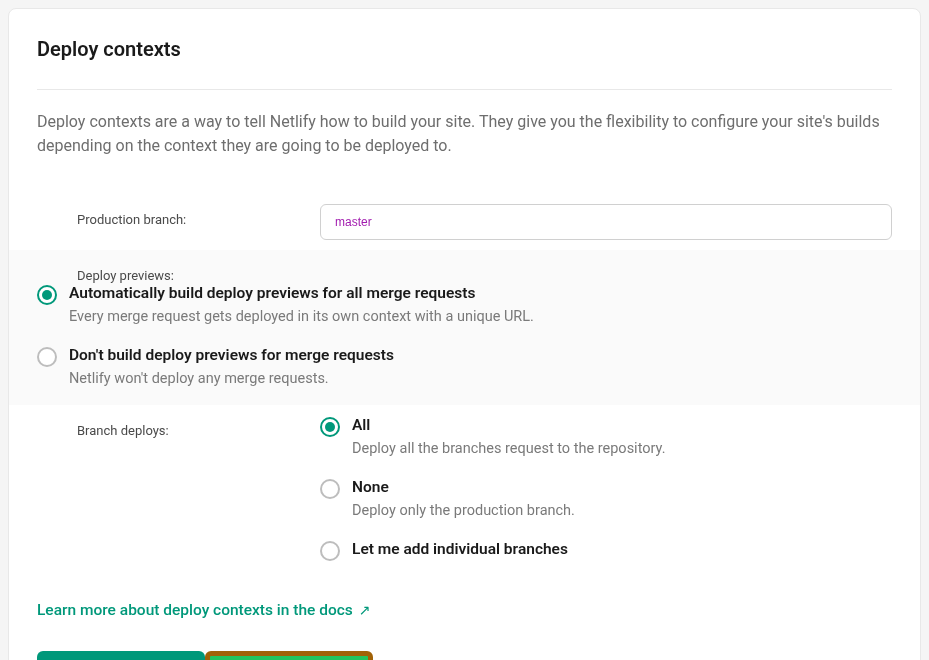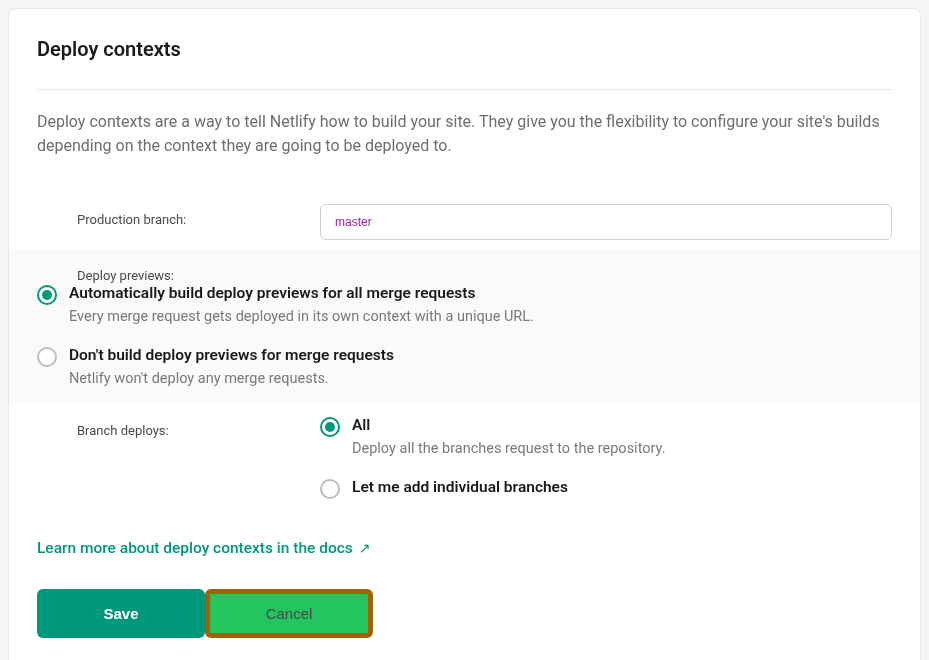--- a/index.html
+++ b/index.html
@@ -204,20 +204,27 @@
           <div class="radio-dot"></div>
         </div>
         <div class="radio-content">
           <div class="radio-title">All</div>
           <div class="radio-desc">Deploy all the branches request to the repository.</div>
         </div>
       </div>
       <div class="radio-option">
         <div class="radio-circle unchecked"></div>
         <div class="radio-content">
+          <div class="radio-title">None</div>
+          <div class="radio-desc">Deploy only the production branch.</div>
+        </div>
+      </div>
+      <div class="radio-option">
+        <div class="radio-circle unchecked"></div>
+        <div class="radio-content">
           <div class="radio-title">Let me add individual branches</div>
         </div>
       </div>
     </div>
   </div>
 
   <a class="docs-link">
     <span>Learn more about deploy contexts in the docs</span>
     <span class="arrow">↗</span>
   </a>

